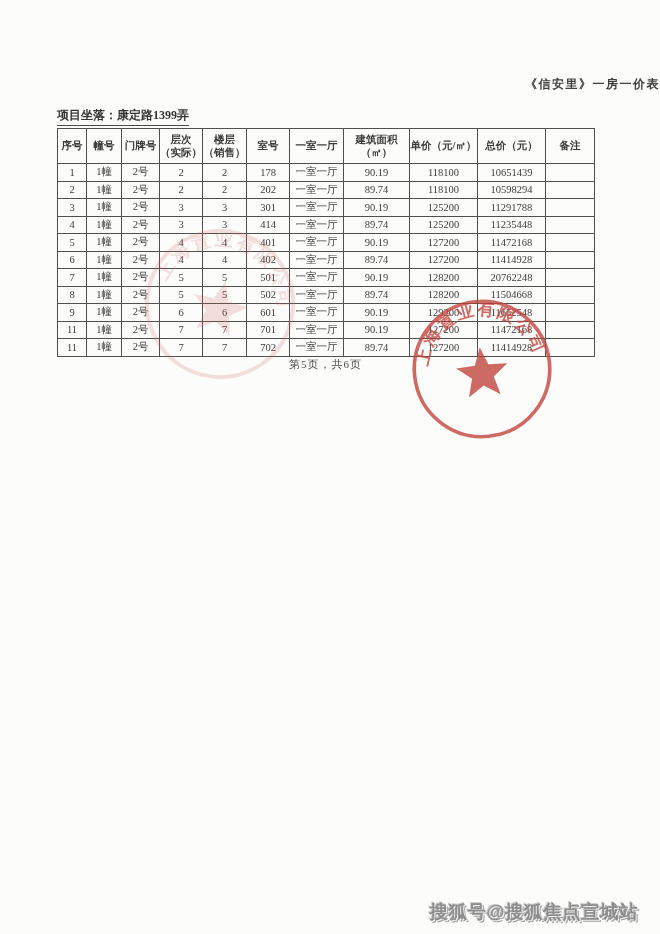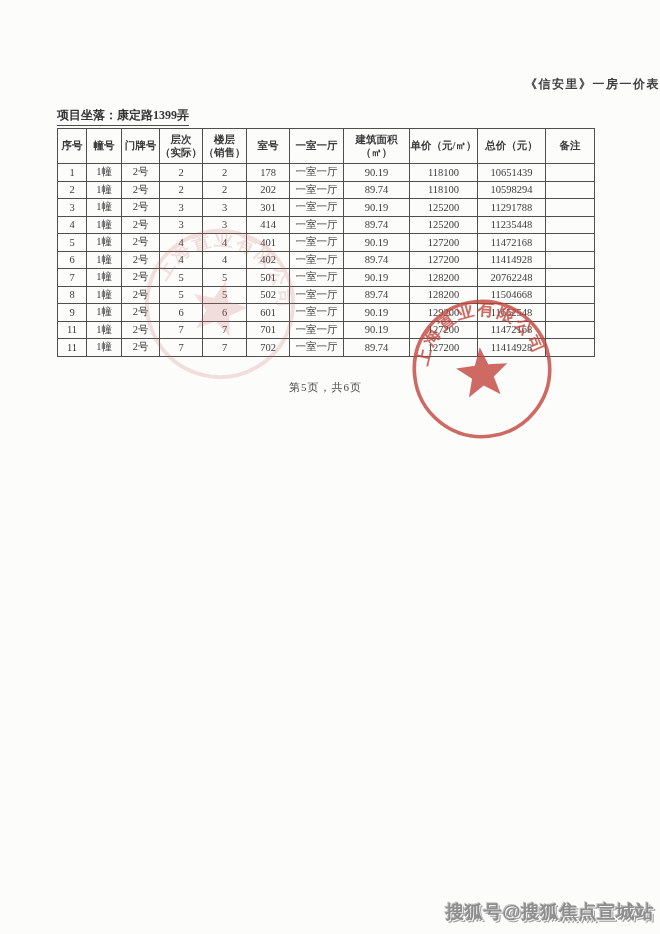--- a/index.html
+++ b/index.html
@@ -56,21 +56,21 @@
     font-size:10.5px;
     height:16.5px;
     padding:0 2px;
     color:#3c3c3c;
     white-space:nowrap;
   }
   .page-indicator{
     margin-left:57px;
     width:537px;
     text-align:center;
-    margin-top:23px;
+    margin-top:0;
     font-size:11px;
     color:#4a4a4a;
     letter-spacing:1px;
   }
   .seal{
     position:absolute;
     pointer-events:none;
   }
   .seal-big{
     left:406px;top:293px;
@@ -82,21 +82,21 @@
   .seal-faint{
     left:138px;top:222px;
     width:164px;height:164px;
     color:#c96a63;
     opacity:.20;
     transform:rotate(14deg);
   }
   .seal svg{width:100%;height:100%;}
   .watermark{
     position:absolute;
-    right:6px;top:899px;
+    right:22px;top:899px;
     font-family:"Liberation Sans","DejaVu Sans",sans-serif;
     font-weight:bold;
     font-size:18.5px;
     letter-spacing:0.5px;
     color:#8d8d8d;
     text-shadow:1px 1px 0 #f2f2f2, 2px 2px 0 #9e9e9e, -1px -1px 0 #c4c4c4;
   }
 </style>
 </head>
 <body>

